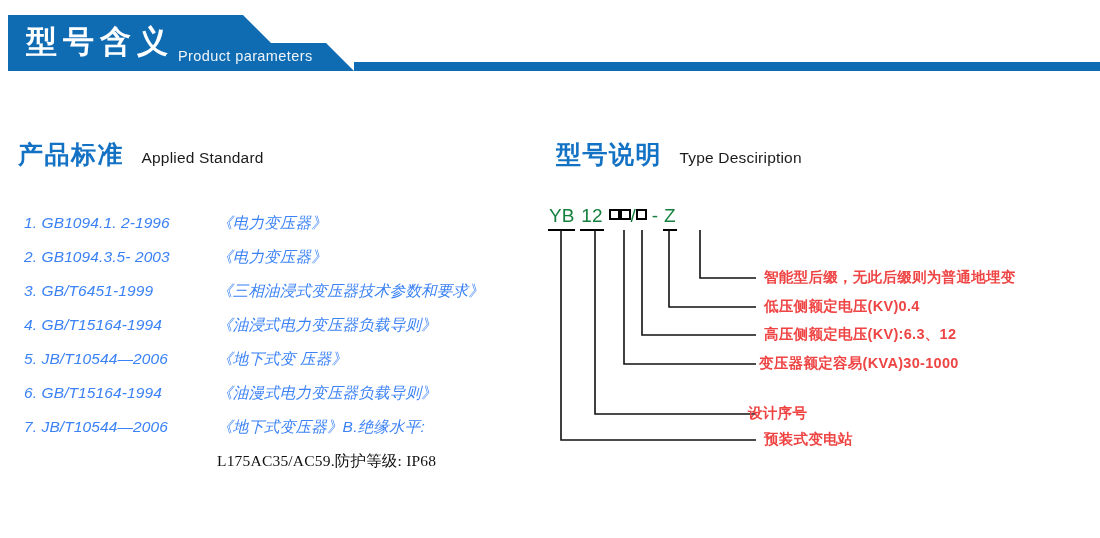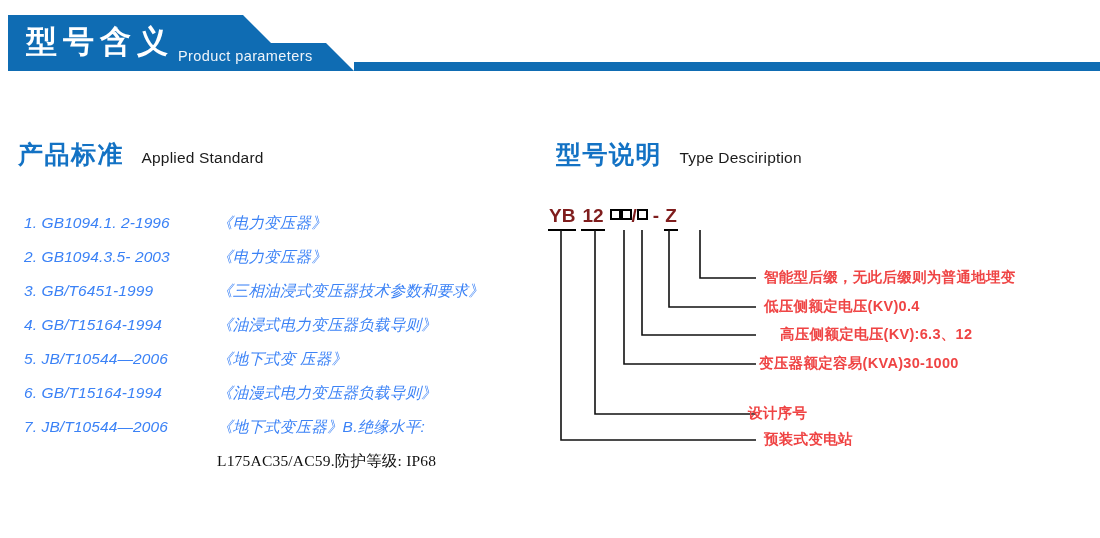--- a/index.html
+++ b/index.html
@@ -52,21 +52,21 @@
     padding-left:193px;white-space:nowrap;letter-spacing:.2px;font-family:Liberation Serif, serif;
   }
 
   
   #typecode{position:absolute;left:548px;top:204px;width:552px;height:250px;}
   #code-line{
     position:absolute;left:0;top:0;height:28px;
     font-size:0;white-space:nowrap;
   }
   .code-seg{
-    display:inline-block;font-size:19px;font-weight:700;color:#7f1d1d;
+    display:inline-block;font-size:19px;font-weight:400;color:#15803d;
     line-height:24px;vertical-align:top;
   }
   .code-ul{border-bottom:2px solid #000;padding:0 1px 1px 1px;}
   .sq{
     display:inline-block;width:11px;height:11px;
     border:2px solid #000;box-sizing:border-box;
     vertical-align:middle;position:relative;top:-2px;
   }
   .code-gap{display:inline-block;width:5px;}
 
@@ -154,19 +154,19 @@
 
       <path d="M 47 36 L 47 210 L 208 210"></path>
 
       <path d="M 13 36 L 13 236 L 208 236"></path>
     </g>
   </svg>
 
   <div id="labels">
     <div class="lbl" style="left:216px;top:64px;">智能型后缀，无此后缀则为普通地埋变</div>
     <div class="lbl" style="left:216px;top:93px;">低压侧额定电压(KV)0.4</div>
-    <div class="lbl" style="left:216px;top:121px;margin-left:16px;">高压侧额定电压(KV):6.3、12</div>
+    <div class="lbl" style="left:216px;top:121px;">高压侧额定电压(KV):6.3、12</div>
     <div class="lbl" style="left:211px;top:150px;">变压器额定容易(KVA)30-1000</div>
     <div class="lbl" style="left:200px;top:200px;">设计序号</div>
     <div class="lbl" style="left:216px;top:226px;">预装式变电站</div>
   </div>
 
 </div>
 
 </body></html>

